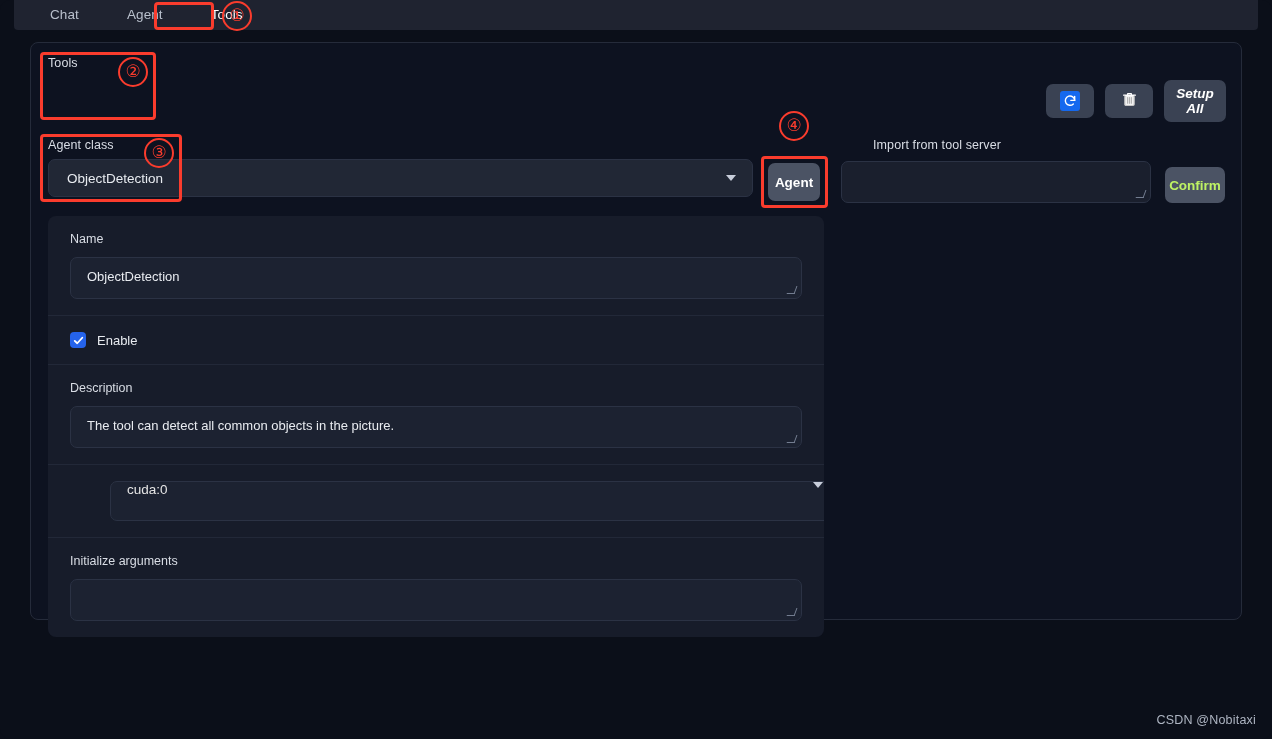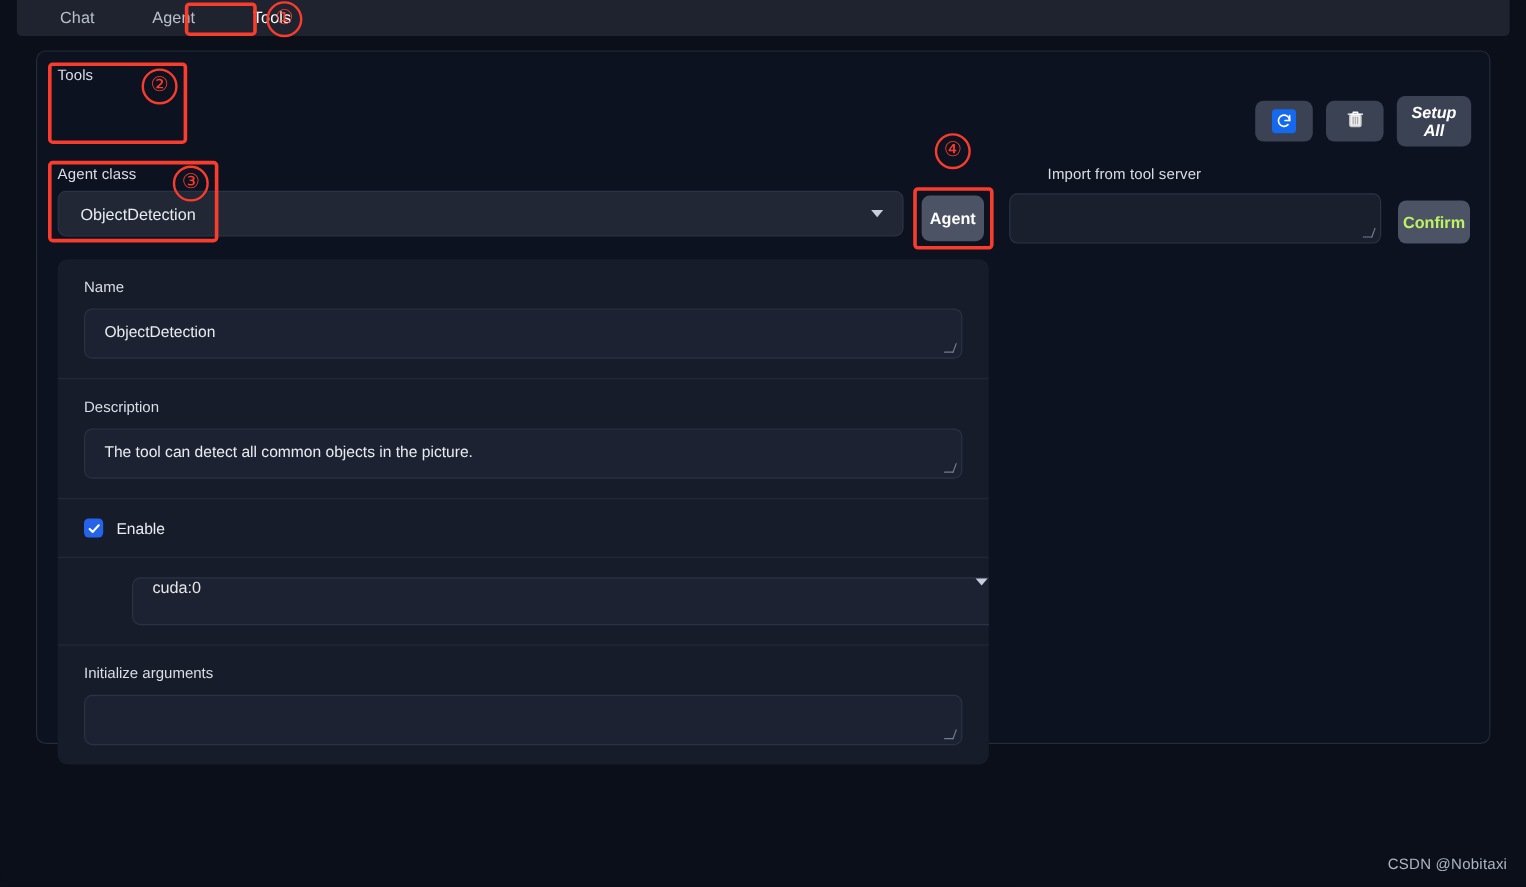--- a/index.html
+++ b/index.html
@@ -337,39 +337,39 @@
 
     <div class="formrow">
       <span class="rlabel">Name</span>
       <div class="ta">
         <span>ObjectDetection</span>
         <span class="resize-handle"></span>
       </div>
     </div>
 
     <div class="formrow">
-      <span class="rlabel">Description</span>
-      <div class="ta">
-        <span>The tool can detect all common objects in the picture.</span>
-        <span class="resize-handle"></span>
-      </div>
-    </div>
-
-    <div class="formrow">
       <div class="checkrow">
         <span class="cbox">
           <svg width="11" height="11" viewBox="0 0 16 16" fill="none" stroke="#ffffff" stroke-width="2.6" stroke-linecap="round" stroke-linejoin="round">
             <polyline points="2.5 8.5 6.2 12 13.5 4"></polyline>
           </svg>
         </span>
         <span class="clabel">Enable</span>
       </div>
     </div>
 
     <div class="formrow">
+      <span class="rlabel">Description</span>
+      <div class="ta">
+        <span>The tool can detect all common objects in the picture.</span>
+        <span class="resize-handle"></span>
+      </div>
+    </div>
+
+    <div class="formrow">
       <div class="device-select">
         <span>cuda:0</span>
         <span class="caret"></span>
       </div>
     </div>
 
     <div class="formrow">
       <span class="rlabel">Initialize arguments</span>
       <div class="ta">
         <span></span>

